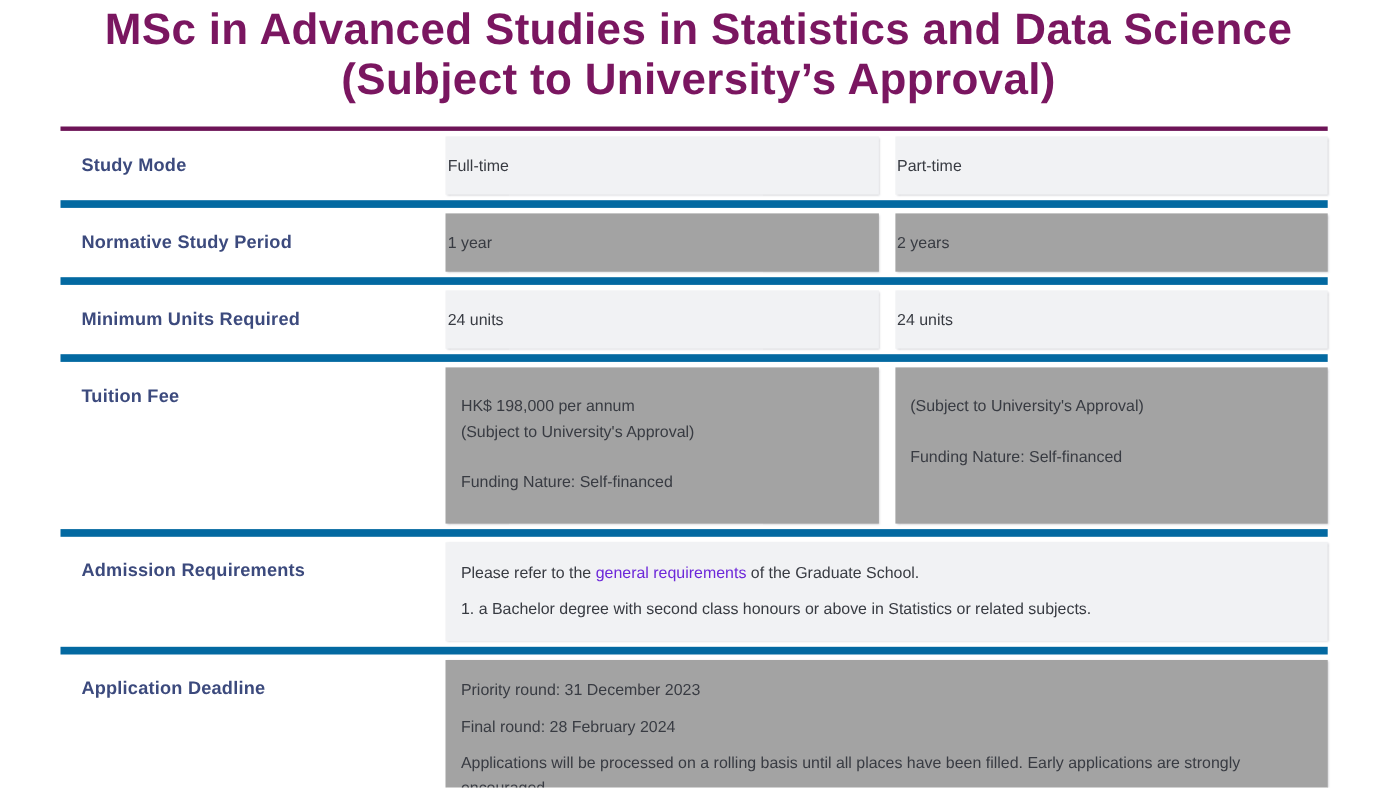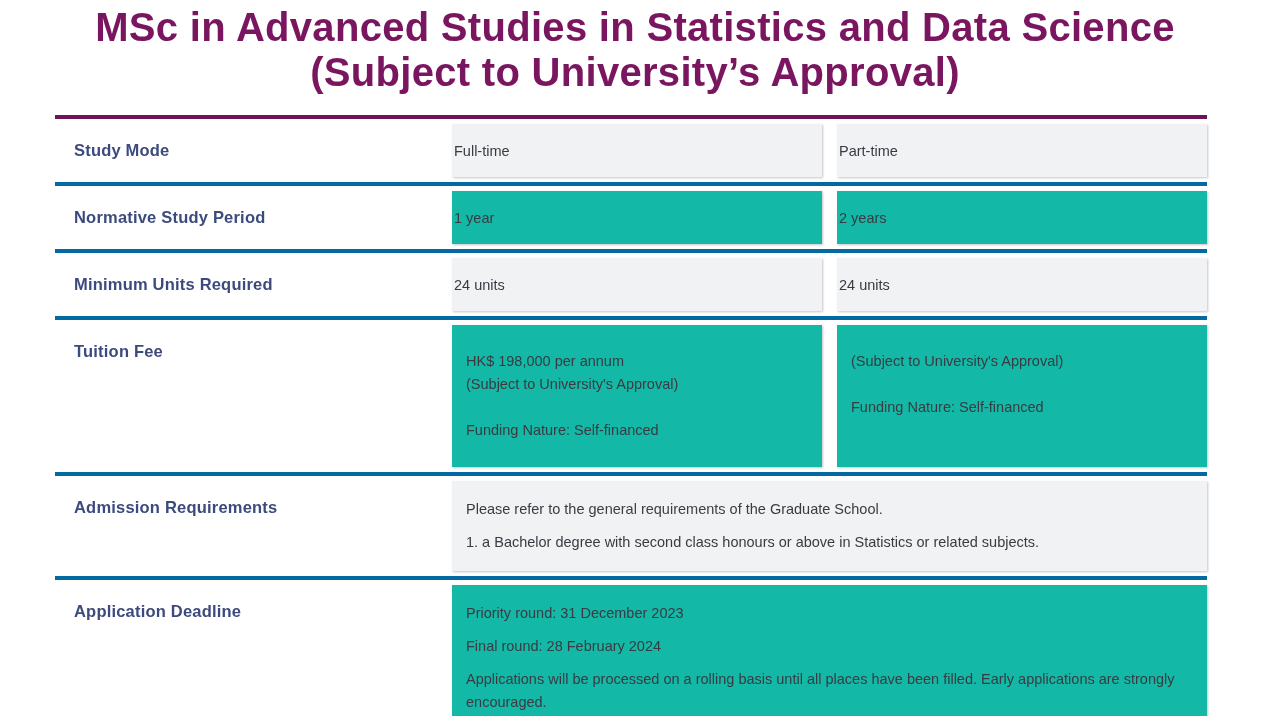--- a/index.html
+++ b/index.html
@@ -24,56 +24,55 @@
     width: 1152px;
   }
   .top-rule {
     height: 4px;
     background: #6d1457;
   }
   .row {
     display: grid;
     grid-template-columns: 350px 1fr;
     padding: 5px 0;
-    border-bottom: 4px solid #0369a1;
-    gap: 47px;
+    border-bottom: 7px solid #0369a1;
   }
   .row-label {
     padding: 17px 10px 0 19px;
     font-size: 16.5px;
     font-weight: 700;
     color: #3c4a7d;
     letter-spacing: 0.2px;
   }
   .cells2 {
     display: grid;
     grid-template-columns: 1fr 1fr;
     gap: 15px;
   }
   .cell {
     box-shadow: 1px 1px 2px rgba(110,110,125,0.40);
     font-size: 14.5px;
     color: #383b42;
   }
   .cell.light { background: #f1f2f4; }
-  .cell.dark  { background: #14b8a6; }
+  .cell.dark  { background: #a3a3a3; }
   .cell.single {
     display: flex;
     align-items: center;
     min-height: 53px;
     padding: 0 2px;
   }
   .cell.multi { padding: 25px 14px; }
   .cell.multi p { margin: 0; line-height: 23px; }
   .cell.multi p.gap-top { margin-top: 23px; }
   .cell.fullwide { padding: 17px 14px; }
   .cell.fullwide p { margin: 0 0 10px; line-height: 23px; }
   .cell.fullwide p:last-child { margin-bottom: 0; }
   a.inline-link {
-    color: #404040;
+    color: #6d28d9;
     text-decoration: none;
     cursor: pointer;
   }
 </style>
 </head>
 <body>
 
 <h1 class="page-title">
   <span>MSc in Advanced Studies in Statistics and Data Science</span><br>
   <span>(Subject to University’s Approval)</span>

